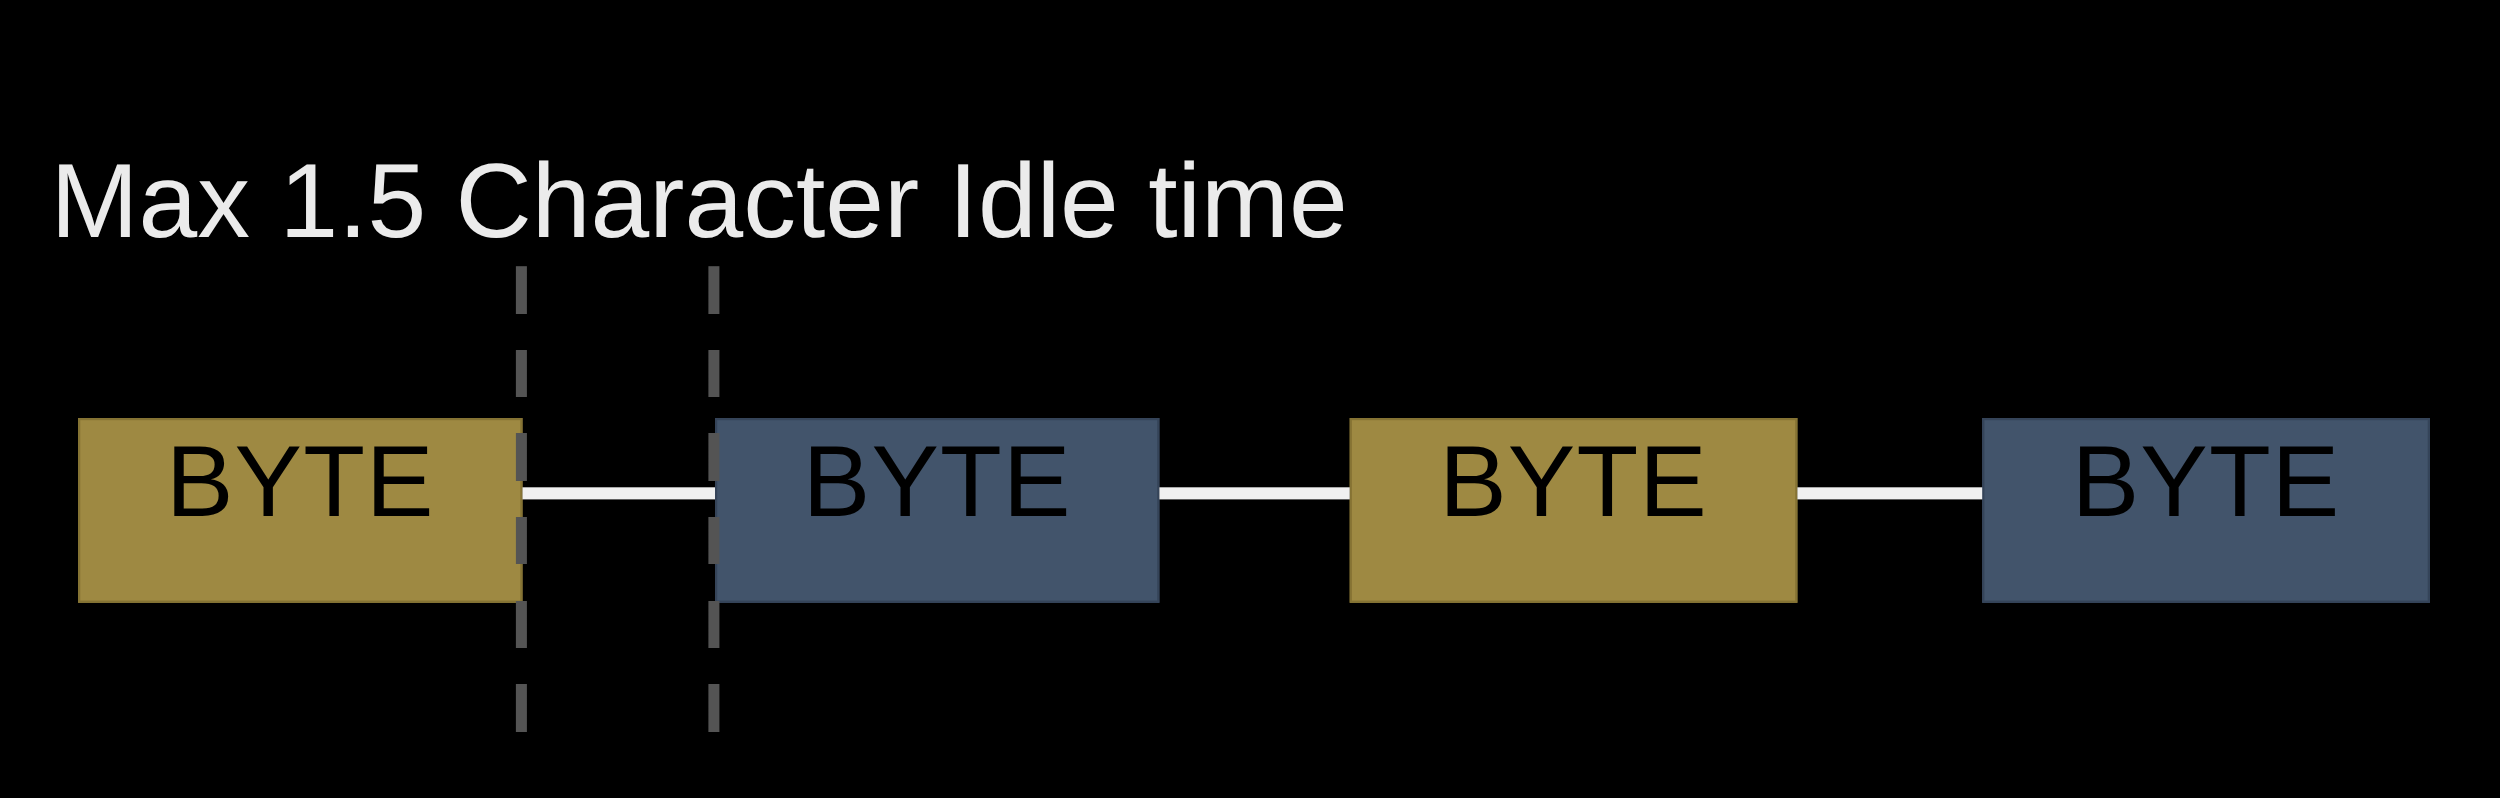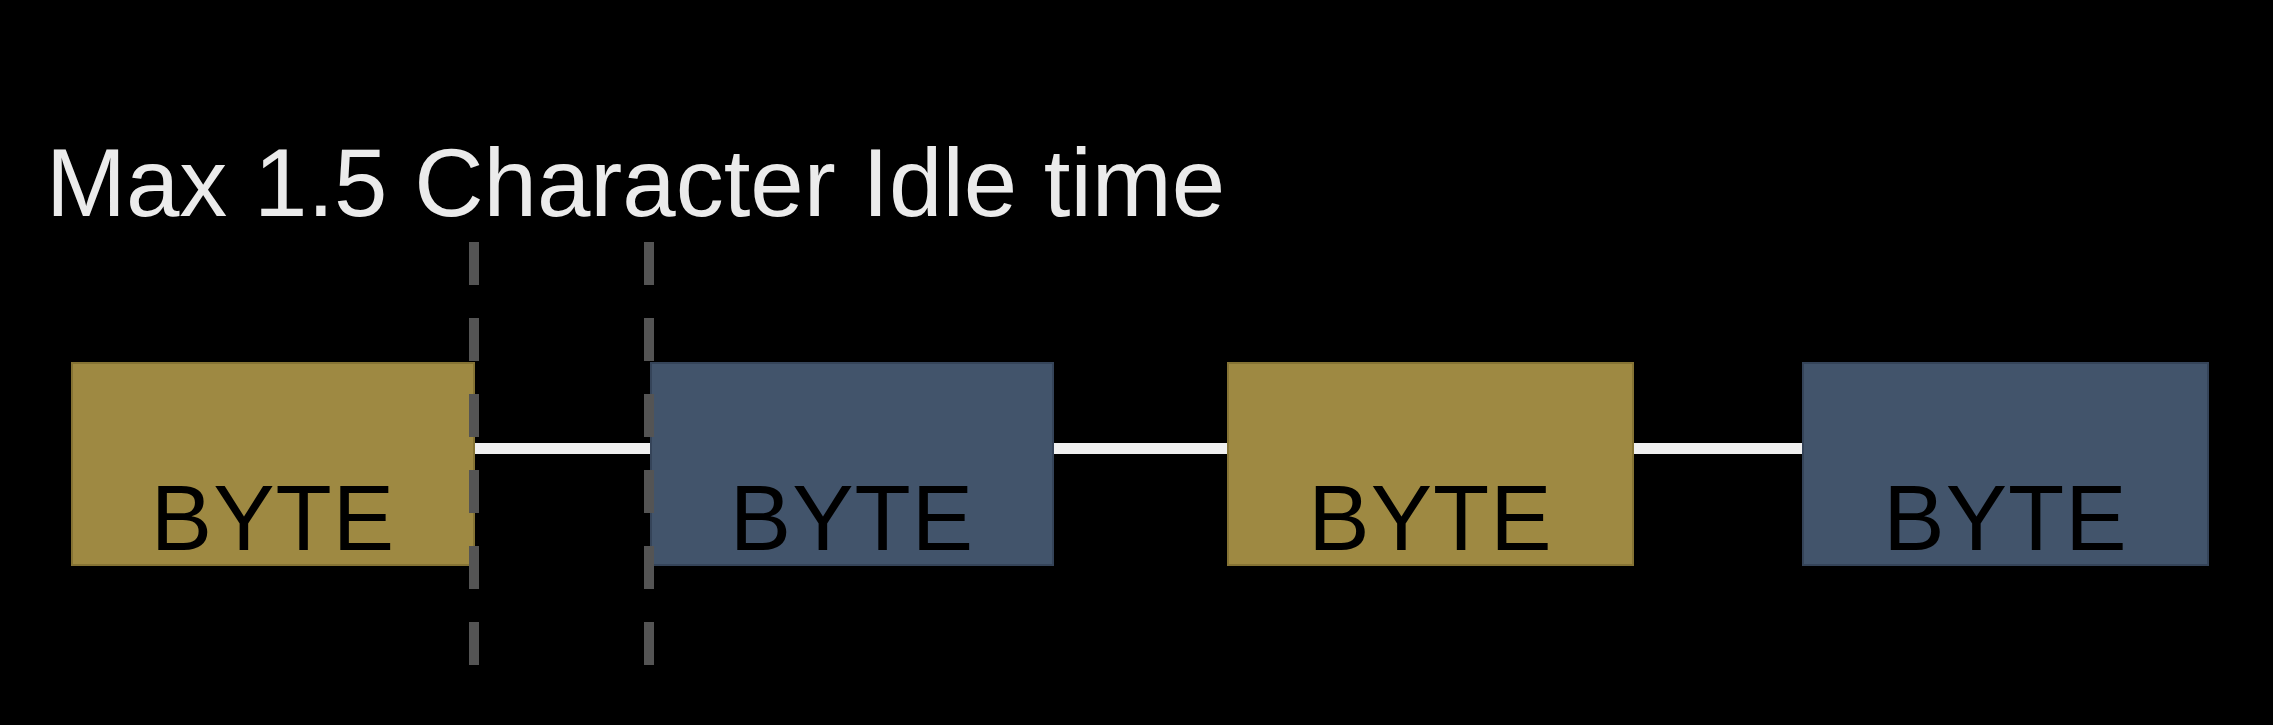--- a/index.html
+++ b/index.html
@@ -21,25 +21,25 @@
     top: 86px;
     font-size: 96px;
     line-height: 1.15;
     color: #ebebeb;
     white-space: nowrap;
     letter-spacing: 0px;
     margin-top: 42px;
   }
   .byte-box {
     position: absolute;
-    top: 362px;
-    height: 204px;
+    top: 380px;
+    height: 168px;
     box-sizing: border-box;
     display: flex;
-    align-items: flex-end;
+    align-items: flex-start;
     justify-content: center;
     z-index: 1;
   }
   .byte-box.gold {
     background: #9E8942;
     border: 2px solid #857334;
   }
   .byte-box.blue {
     background: #42546B;
     border: 2px solid #354459;

